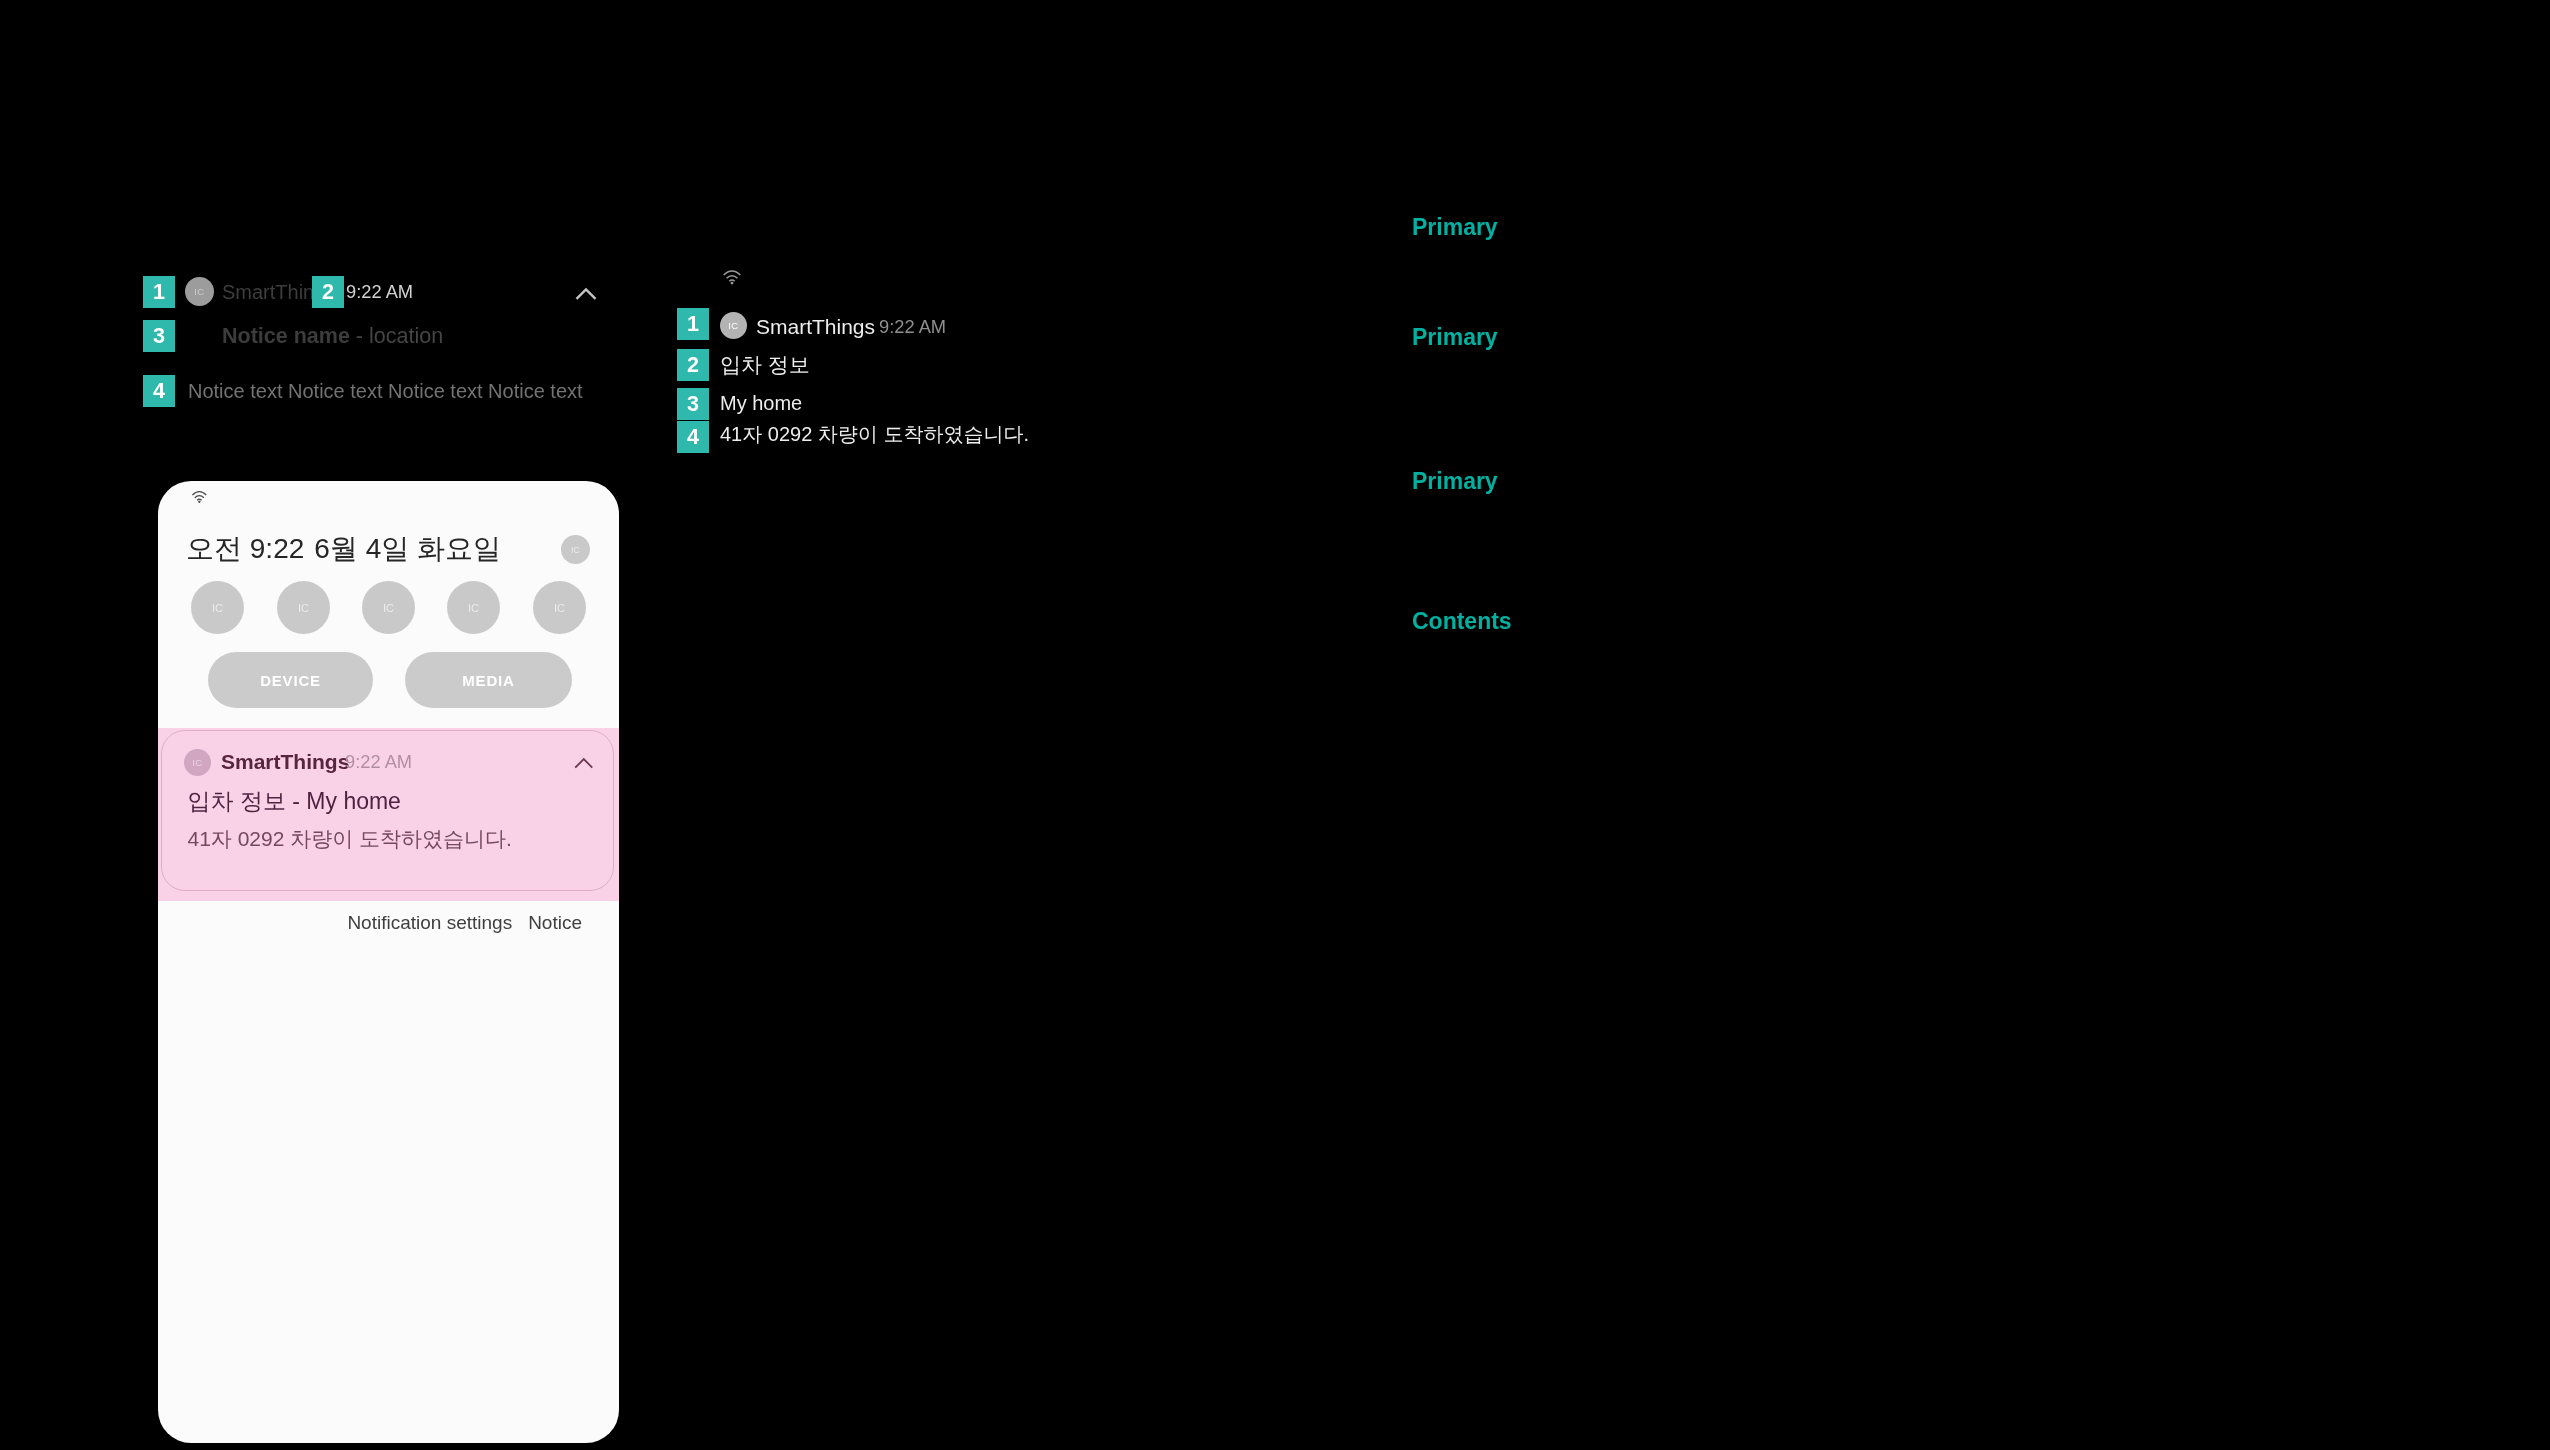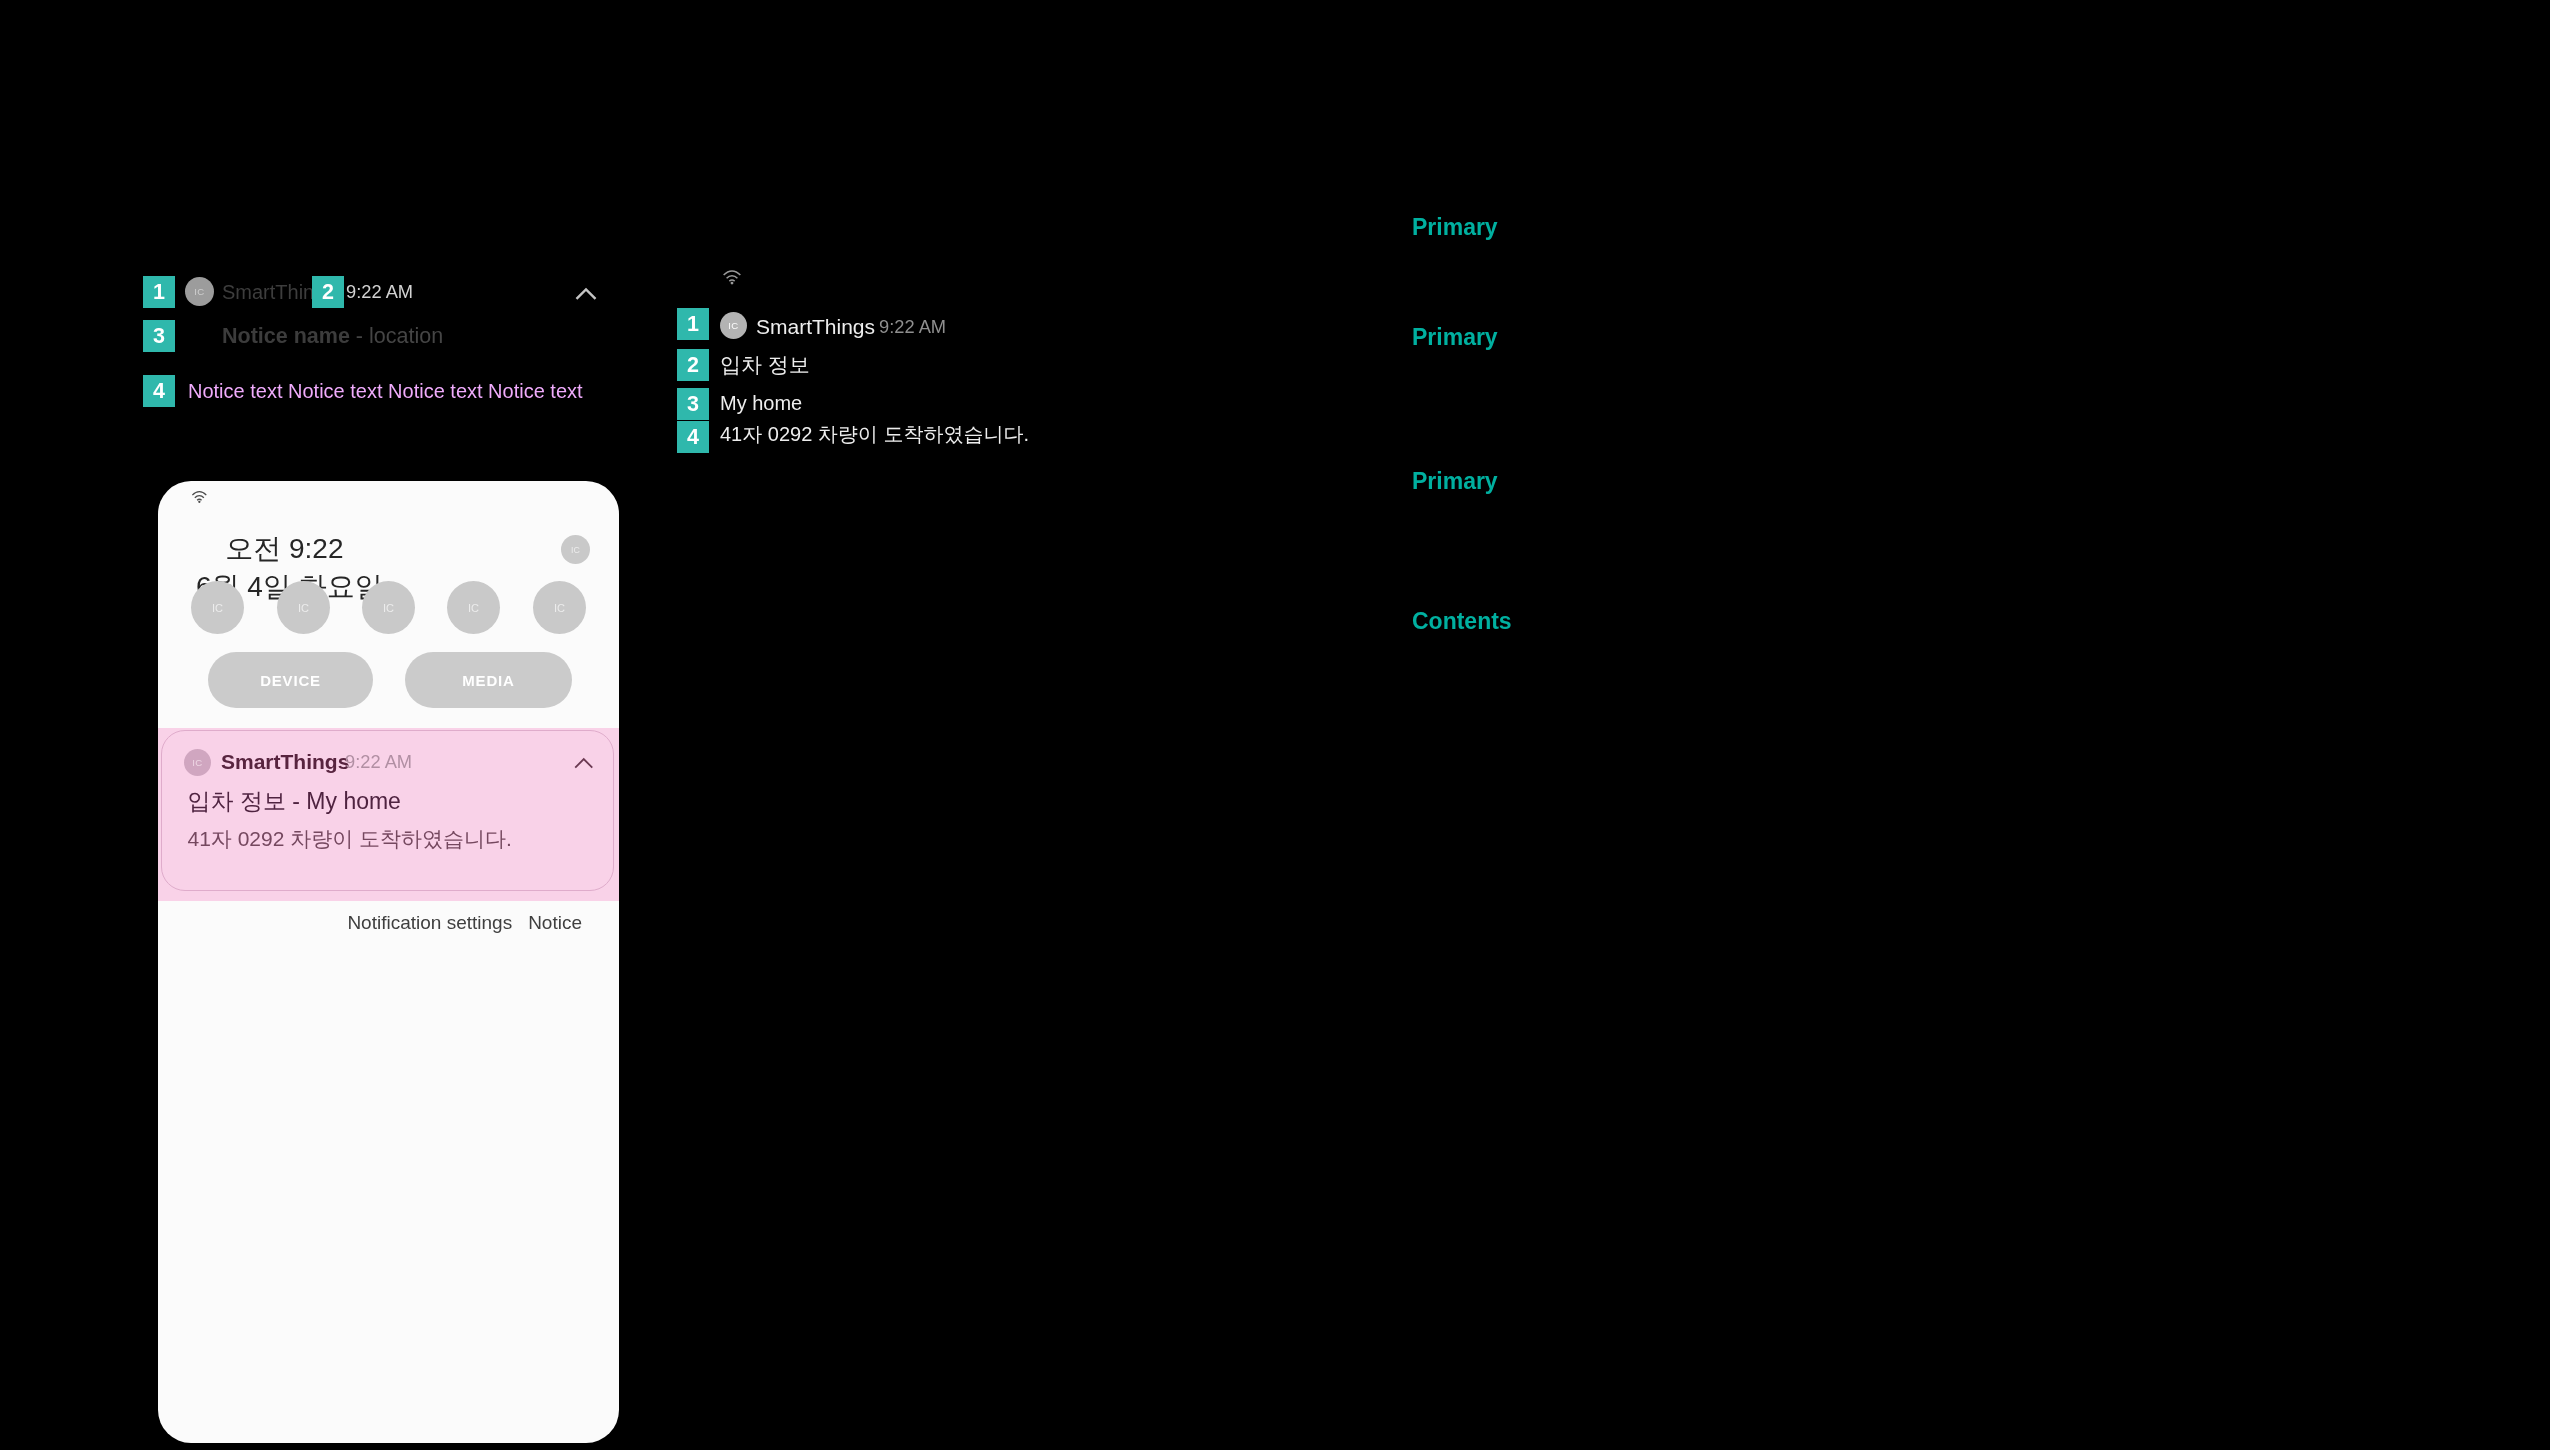--- a/index.html
+++ b/index.html
@@ -17,21 +17,21 @@
   
   .avatar{
     position:absolute;border-radius:50%;display:flex;align-items:center;justify-content:center;
     font-size:9.6px;letter-spacing:0.4px;
   }
   
   .dk-name{color:#3d3d3d;font-size:20px;font-weight:500;}
   .dk-time{color:#d2d2d2;font-size:18.3px;}
   .dk-title{font-size:21.5px;color:#454545;}
   .dk-title b{color:#3c3c3c;font-weight:700;}
-  .dk-body{font-size:20px;color:#f0abfc;}
+  .dk-body{font-size:20px;color:#737373;}
   
   .lt-name{color:#ededed;font-size:21px;font-weight:500;}
   .lt-time{color:#8f8f8f;font-size:18.3px;}
   .lt-row{color:#ededed;font-size:21px;}
   
   .speclabel{position:absolute;color:#00b0a0;font-size:23px;font-weight:700;margin-top:12px;}
   
   #phone{
     position:absolute;left:158px;top:481px;width:461px;height:962px;
     background:#fbfbfb;border-radius:33px;overflow:hidden;
@@ -131,21 +131,21 @@
 
     <div class="abs" style="left:33px;top:8.8px;color:#4c4c4c;">
       <svg width="16.7" height="13.5" viewBox="0 0 24 19">
         <path d="M2 7.2 C5 4 8.3 2.2 12 2.2 C15.7 2.2 19 4 22 7.2" fill="none" stroke="currentColor" stroke-width="1.9"></path>
         <path d="M5.5 11 C7.4 9 9.6 7.9 12 7.9 C14.4 7.9 16.6 9 18.5 11" fill="none" stroke="currentColor" stroke-width="1.9"></path>
         <path d="M8.8 14.5 C9.8 13.6 10.9 13.1 12 13.1 C13.1 13.1 14.2 13.6 15.2 14.5" fill="none" stroke="currentColor" stroke-width="1.9"></path>
         <circle cx="12" cy="16.8" r="1.7" fill="currentColor"></circle>
       </svg>
     </div>
 
-    <div class="abs vcent" style="left:28px;top:49px;height:38px;flex-direction:column;">
+    <div class="abs vcent" style="left:28px;top:49px;height:38px;">
       <span class="ph-time">오전 9:22</span>
       <span class="ph-time" style="margin-left:10px;">6월 4일 화요일</span>
     </div>
     <div class="circle-btn" style="left:403px;top:54px;width:29px;height:29px;font-size:8.8px;">IC</div>
 
     <div class="circle-btn" style="left:33px;top:100px;width:53px;height:53px;font-size:11px;">IC</div>
     <div class="circle-btn" style="left:119px;top:100px;width:53px;height:53px;font-size:11px;">IC</div>
     <div class="circle-btn" style="left:204px;top:100px;width:53px;height:53px;font-size:11px;">IC</div>
     <div class="circle-btn" style="left:289px;top:100px;width:53px;height:53px;font-size:11px;">IC</div>
     <div class="circle-btn" style="left:375px;top:100px;width:53px;height:53px;font-size:11px;">IC</div>

